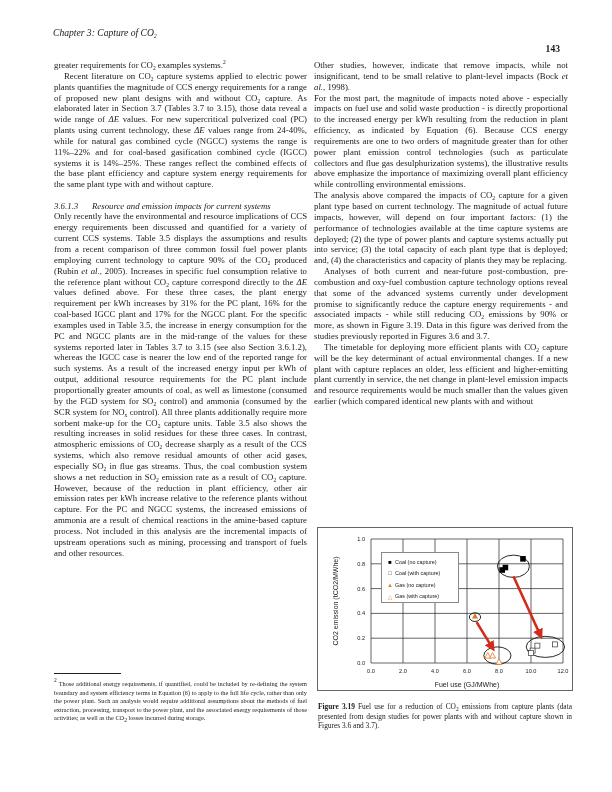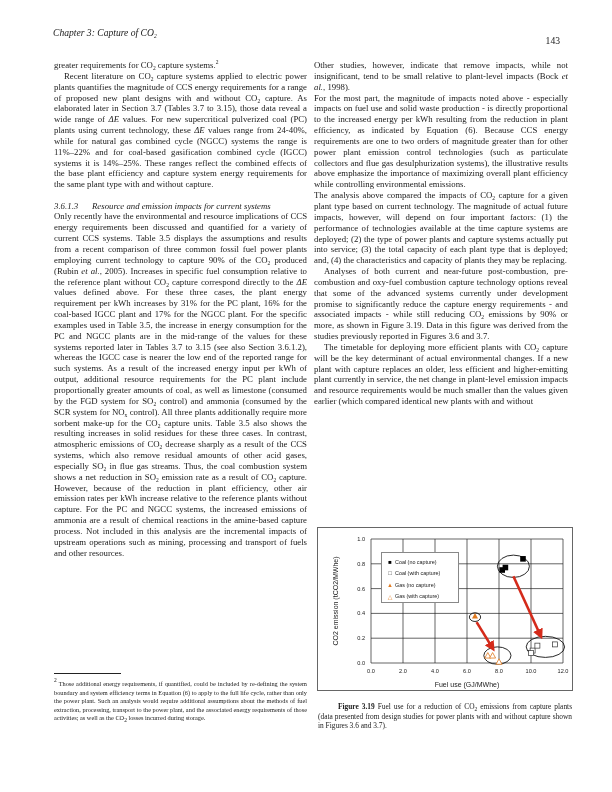--- a/index.html
+++ b/index.html
@@ -1,56 +1,56 @@
 <!DOCTYPE html>
 <html><head>
 <meta charset="utf-8">
 <style>
   html, body { margin:0; padding:0; background:#fff; }
   body { width:612px; height:792px; position:relative; overflow:hidden;
          font-family:"Liberation Serif", serif; color:#1a1a1a; }
   .header { position:absolute; top:27px; left:53px; right:52px; height:14px;
             font-size:9.6px; }
   .header .chap { position:absolute; left:0; top:0; font-style:italic; }
-  .header .pg { position:absolute; right:0; top:8px; font-weight:normal;text-align:center; }
+  .header .pg { position:absolute; right:0; top:16px; font-weight:bold;text-align:center; }
   .col { position:absolute; top:60px; width:253px; font-size:8.75px; line-height:10.85px;
          text-align:justify; }
   .col.left { left:54px; }
   .col.right { left:314px; width:254px; }
   .col p { margin:0; }
   .ind { text-indent:10px; }
   .h4 { font-style:italic; margin-top:10.5px !important; }
   .h4 .num { display:inline-block; width:38px; }
   sub { font-size:5.5px; vertical-align:-2px; line-height:0; }
   sup { font-size:5.5px; vertical-align:4px; line-height:0; }
   .footnote-rule { position:absolute; left:54px; top:673px; width:67px; border-top:0.8px solid #222; }
   .footnote { position:absolute; left:54px; top:680px; width:253px; font-size:6.3px; line-height:8.6px;
               text-align:justify; }
   .figure { position:absolute; left:317px; top:527px; width:256px; height:164px;
             border:1px solid #666; box-sizing:border-box; }
   .figure svg { position:absolute; left:0; top:0; }
   .caption { position:absolute; left:318px; top:702px; width:254px; font-size:7.4px; line-height:9.7px;
              text-align:justify; }
-  .caption b { font-weight:bold;margin-left:20px; }
+  .caption b { font-weight:bold; }
   .legend { position:absolute; left:63px; top:24px; width:78px; height:51px; border:1px solid #888;
             background:#fff; font-family:"Liberation Sans", sans-serif; font-size:5.4px; box-sizing:border-box;
             padding:3px 0 0 5px; }
   .legend .row { height:11.5px; display:flex; align-items:center; gap:2px; }
   .legend .mk { display:inline-block; width:6px; text-align:center; font-size:6px; }
 </style>
 </head>
 <body>
 
 <div class="header">
   <span class="chap"><span>Chapter 3: Capture of CO</span><sub>2</sub></span>
   <span class="pg">143</span>
 </div>
 
 <div class="col left">
-  <p><span>greater requirements for CO</span><sub>2</sub><span> capture systems.</span><sup>2</sup></p>
+  <p><span>greater requirements for CO</span><sub>2</sub><span> examples systems.</span><sup>2</sup></p>
   <p class="ind"><span>Recent literature on CO</span><sub>2</sub><span> capture systems applied to electric power plants quantifies the magnitude of CCS energy requirements for a range of proposed new plant designs with and without CO</span><sub>2</sub><span> capture. As elaborated later in Section 3.7 (Tables 3.7 to 3.15), those data reveal a wide range of </span><i>ΔE</i><span> values. For new supercritical pulverized coal (PC) plants using current technology, these </span><i>ΔE</i><span> values range from 24-40%, while for natural gas combined cycle (NGCC) systems the range is 11%–22% and for coal-based gasification combined cycle (IGCC) systems it is 14%–25%. These ranges reflect the combined effects of the base plant efficiency and capture system energy requirements for the same plant type with and without capture.</span></p>
   <p class="h4"><span class="num">3.6.1.3</span><span>Resource and emission impacts for current systems</span></p>
   <p><span>Only recently have the environmental and resource implications of CCS energy requirements been discussed and quantified for a variety of current CCS systems. Table 3.5 displays the assumptions and results from a recent comparison of three common fossil fuel power plants employing current technology to capture 90% of the CO</span><sub>2</sub><span> produced (Rubin </span><i>et al.</i><span>, 2005). Increases in specific fuel consumption relative to the reference plant without CO</span><sub>2</sub><span> capture correspond directly to the </span><i>ΔE</i><span> values defined above. For these three cases, the plant energy requirement per kWh increases by 31% for the PC plant, 16% for the coal-based IGCC plant and 17% for the NGCC plant. For the specific examples used in Table 3.5, the increase in energy consumption for the PC and NGCC plants are in the mid-range of the values for these systems reported later in Tables 3.7 to 3.15 (see also Section 3.6.1.2), whereas the IGCC case is nearer the low end of the reported range for such systems. As a result of the increased energy input per kWh of output, additional resource requirements for the PC plant include proportionally greater amounts of coal, as well as limestone (consumed by the FGD system for SO</span><sub>2</sub><span> control) and ammonia (consumed by the SCR system for NO</span><sub>x</sub><span> control). All three plants additionally require more sorbent make-up for the CO</span><sub>2</sub><span> capture units. Table 3.5 also shows the resulting increases in solid residues for these three cases. In contrast, atmospheric emissions of CO</span><sub>2</sub><span> decrease sharply as a result of the CCS systems, which also remove residual amounts of other acid gases, especially SO</span><sub>2</sub><span> in flue gas streams. Thus, the coal combustion system shows a net reduction in SO</span><sub>2</sub><span> emission rate as a result of CO</span><sub>2</sub><span> capture. However, because of the reduction in plant efficiency, other air emission rates per kWh increase relative to the reference plants without capture. For the PC and NGCC systems, the increased emissions of ammonia are a result of chemical reactions in the amine-based capture process. Not included in this analysis are the incremental impacts of upstream operations such as mining, processing and transport of fuels and other resources.</span></p>
 </div>
 
 <div class="footnote-rule"></div>
 <div class="footnote"><sup>2</sup><span> Those additional energy requirements, if quantified, could be included by re-defining the system boundary and system efficiency terms in Equation (6) to apply to the full life cycle, rather than only the power plant. Such an analysis would require additional assumptions about the methods of fuel extraction, processing, transport to the power plant, and the associated energy requirements of those activities; as well as the CO</span><sub>2</sub><span> losses incurred during storage.</span></div>
 
 <div class="col right">
   <p><span>Other studies, however, indicate that remove impacts, while not insignificant, tend to be small relative to plant-level impacts (Bock </span><i>et al.</i><span>, 1998).</span></p>

